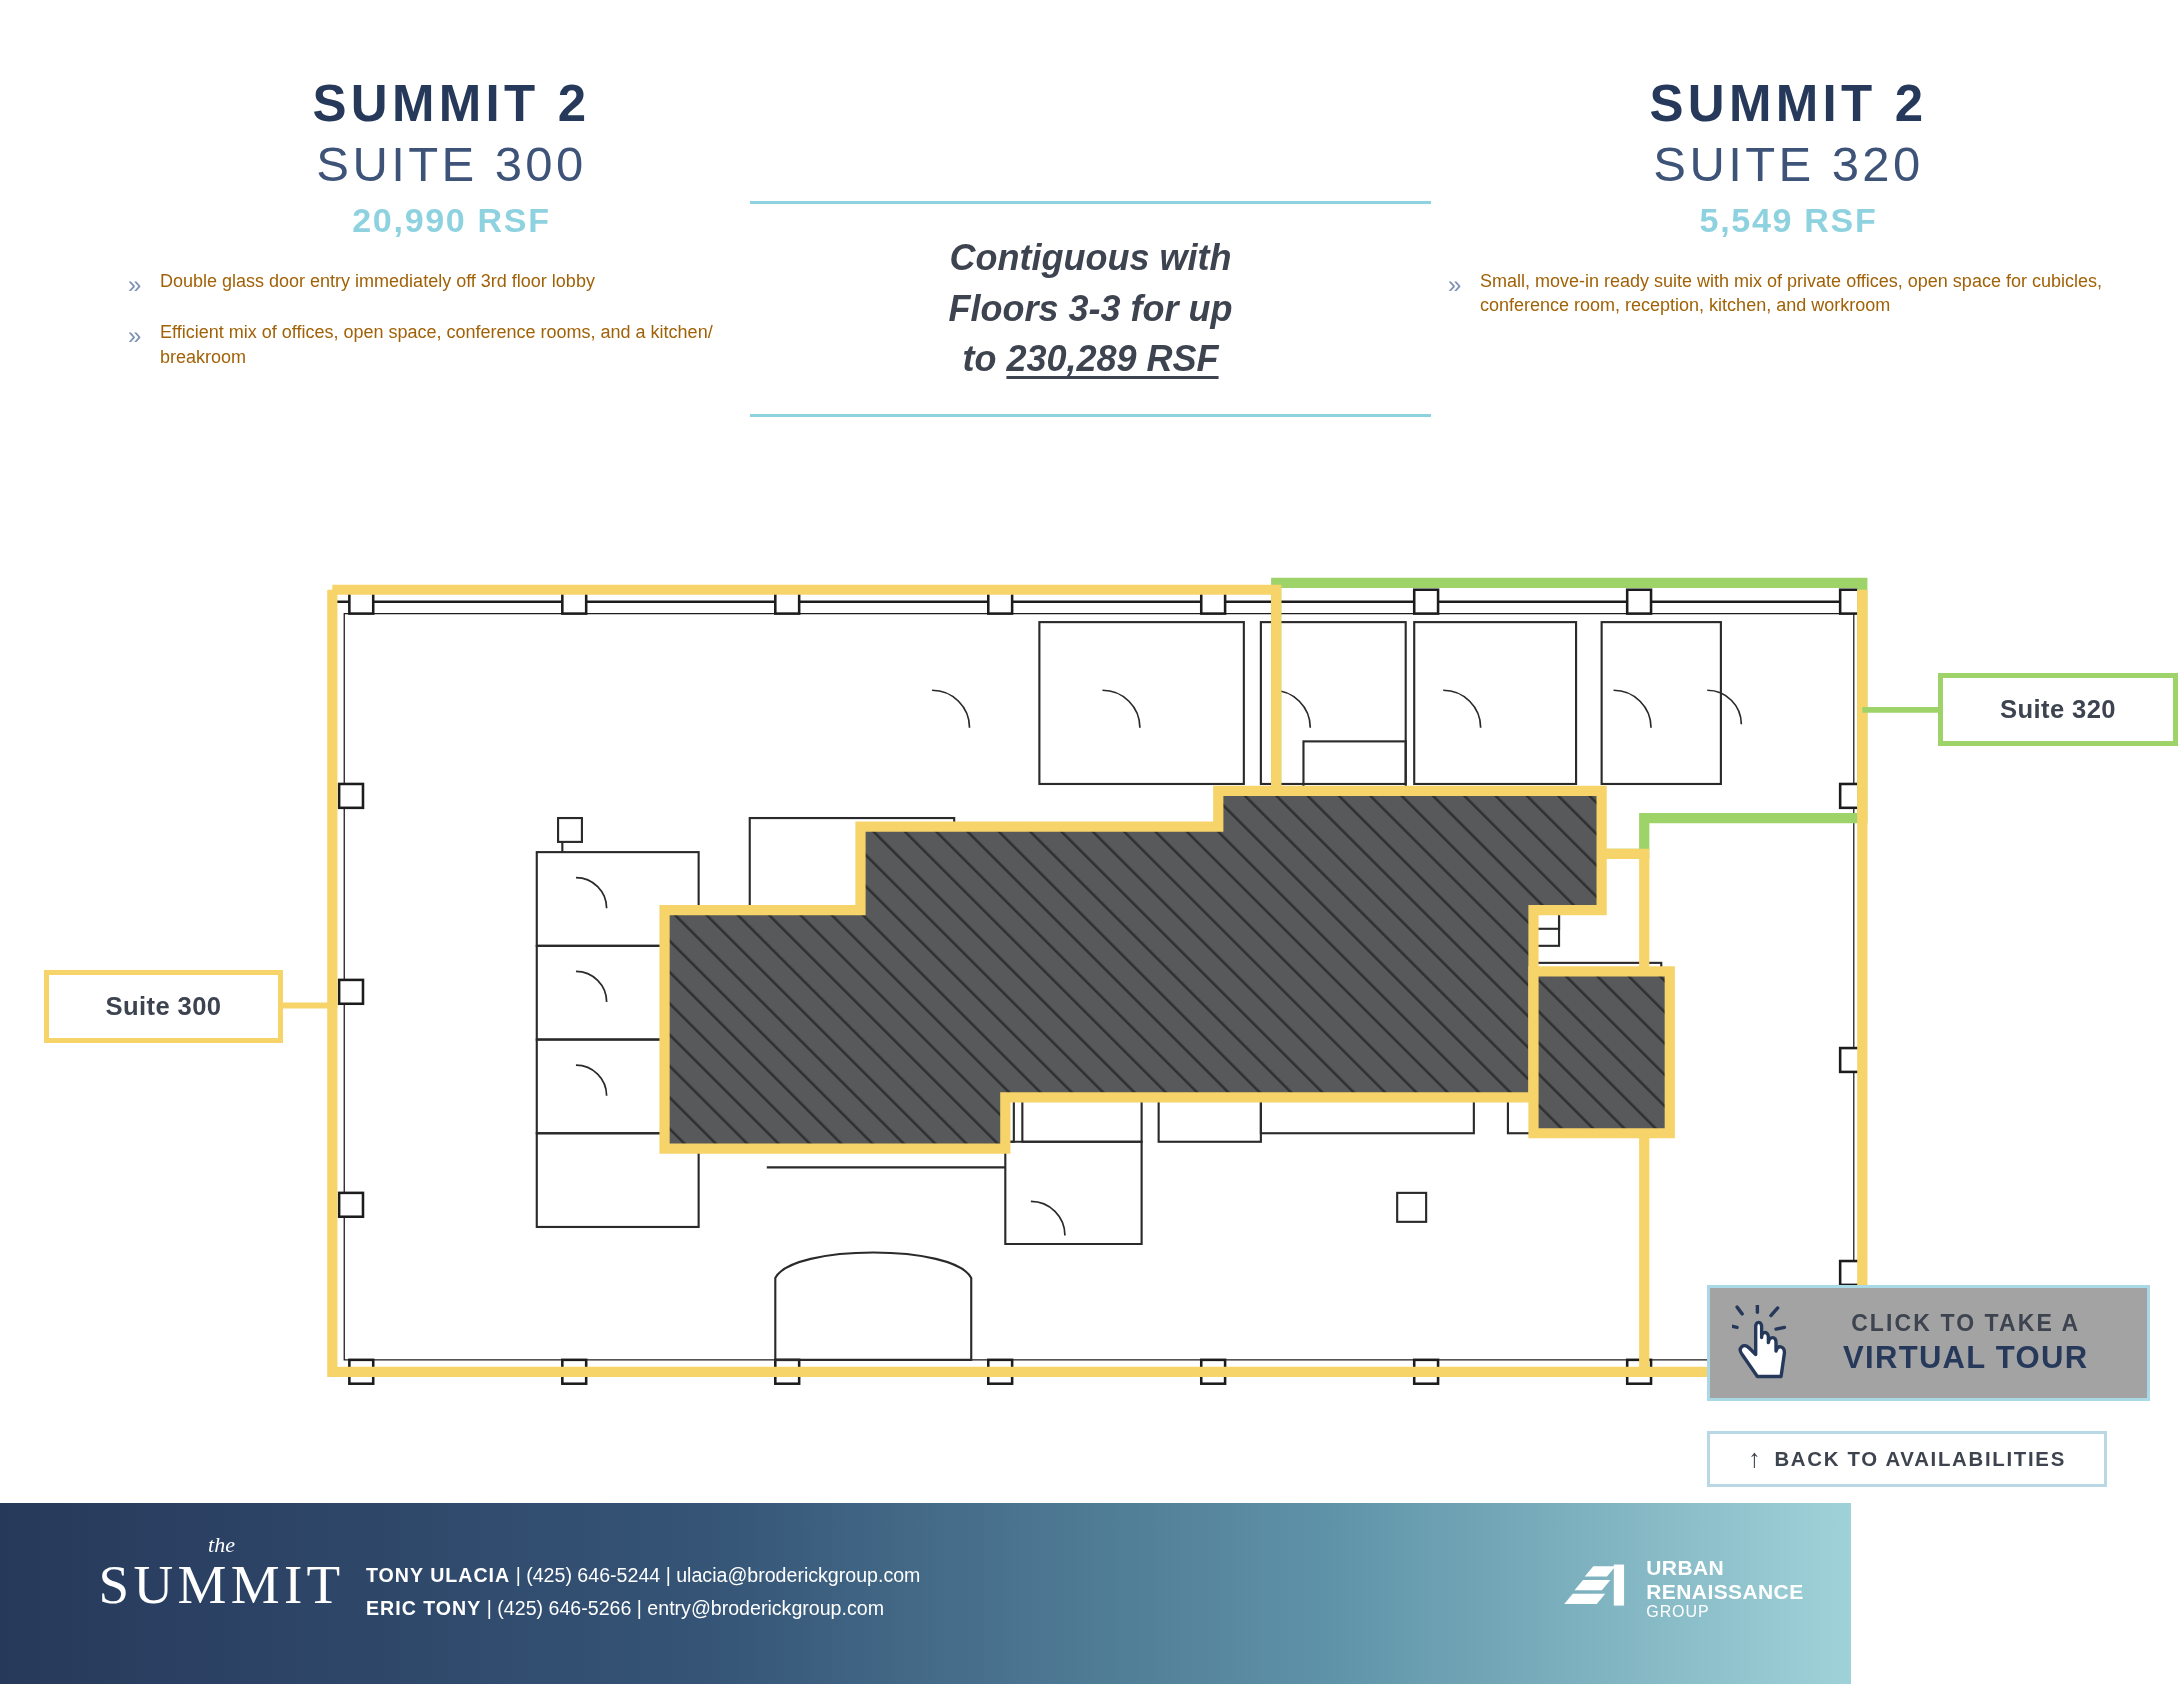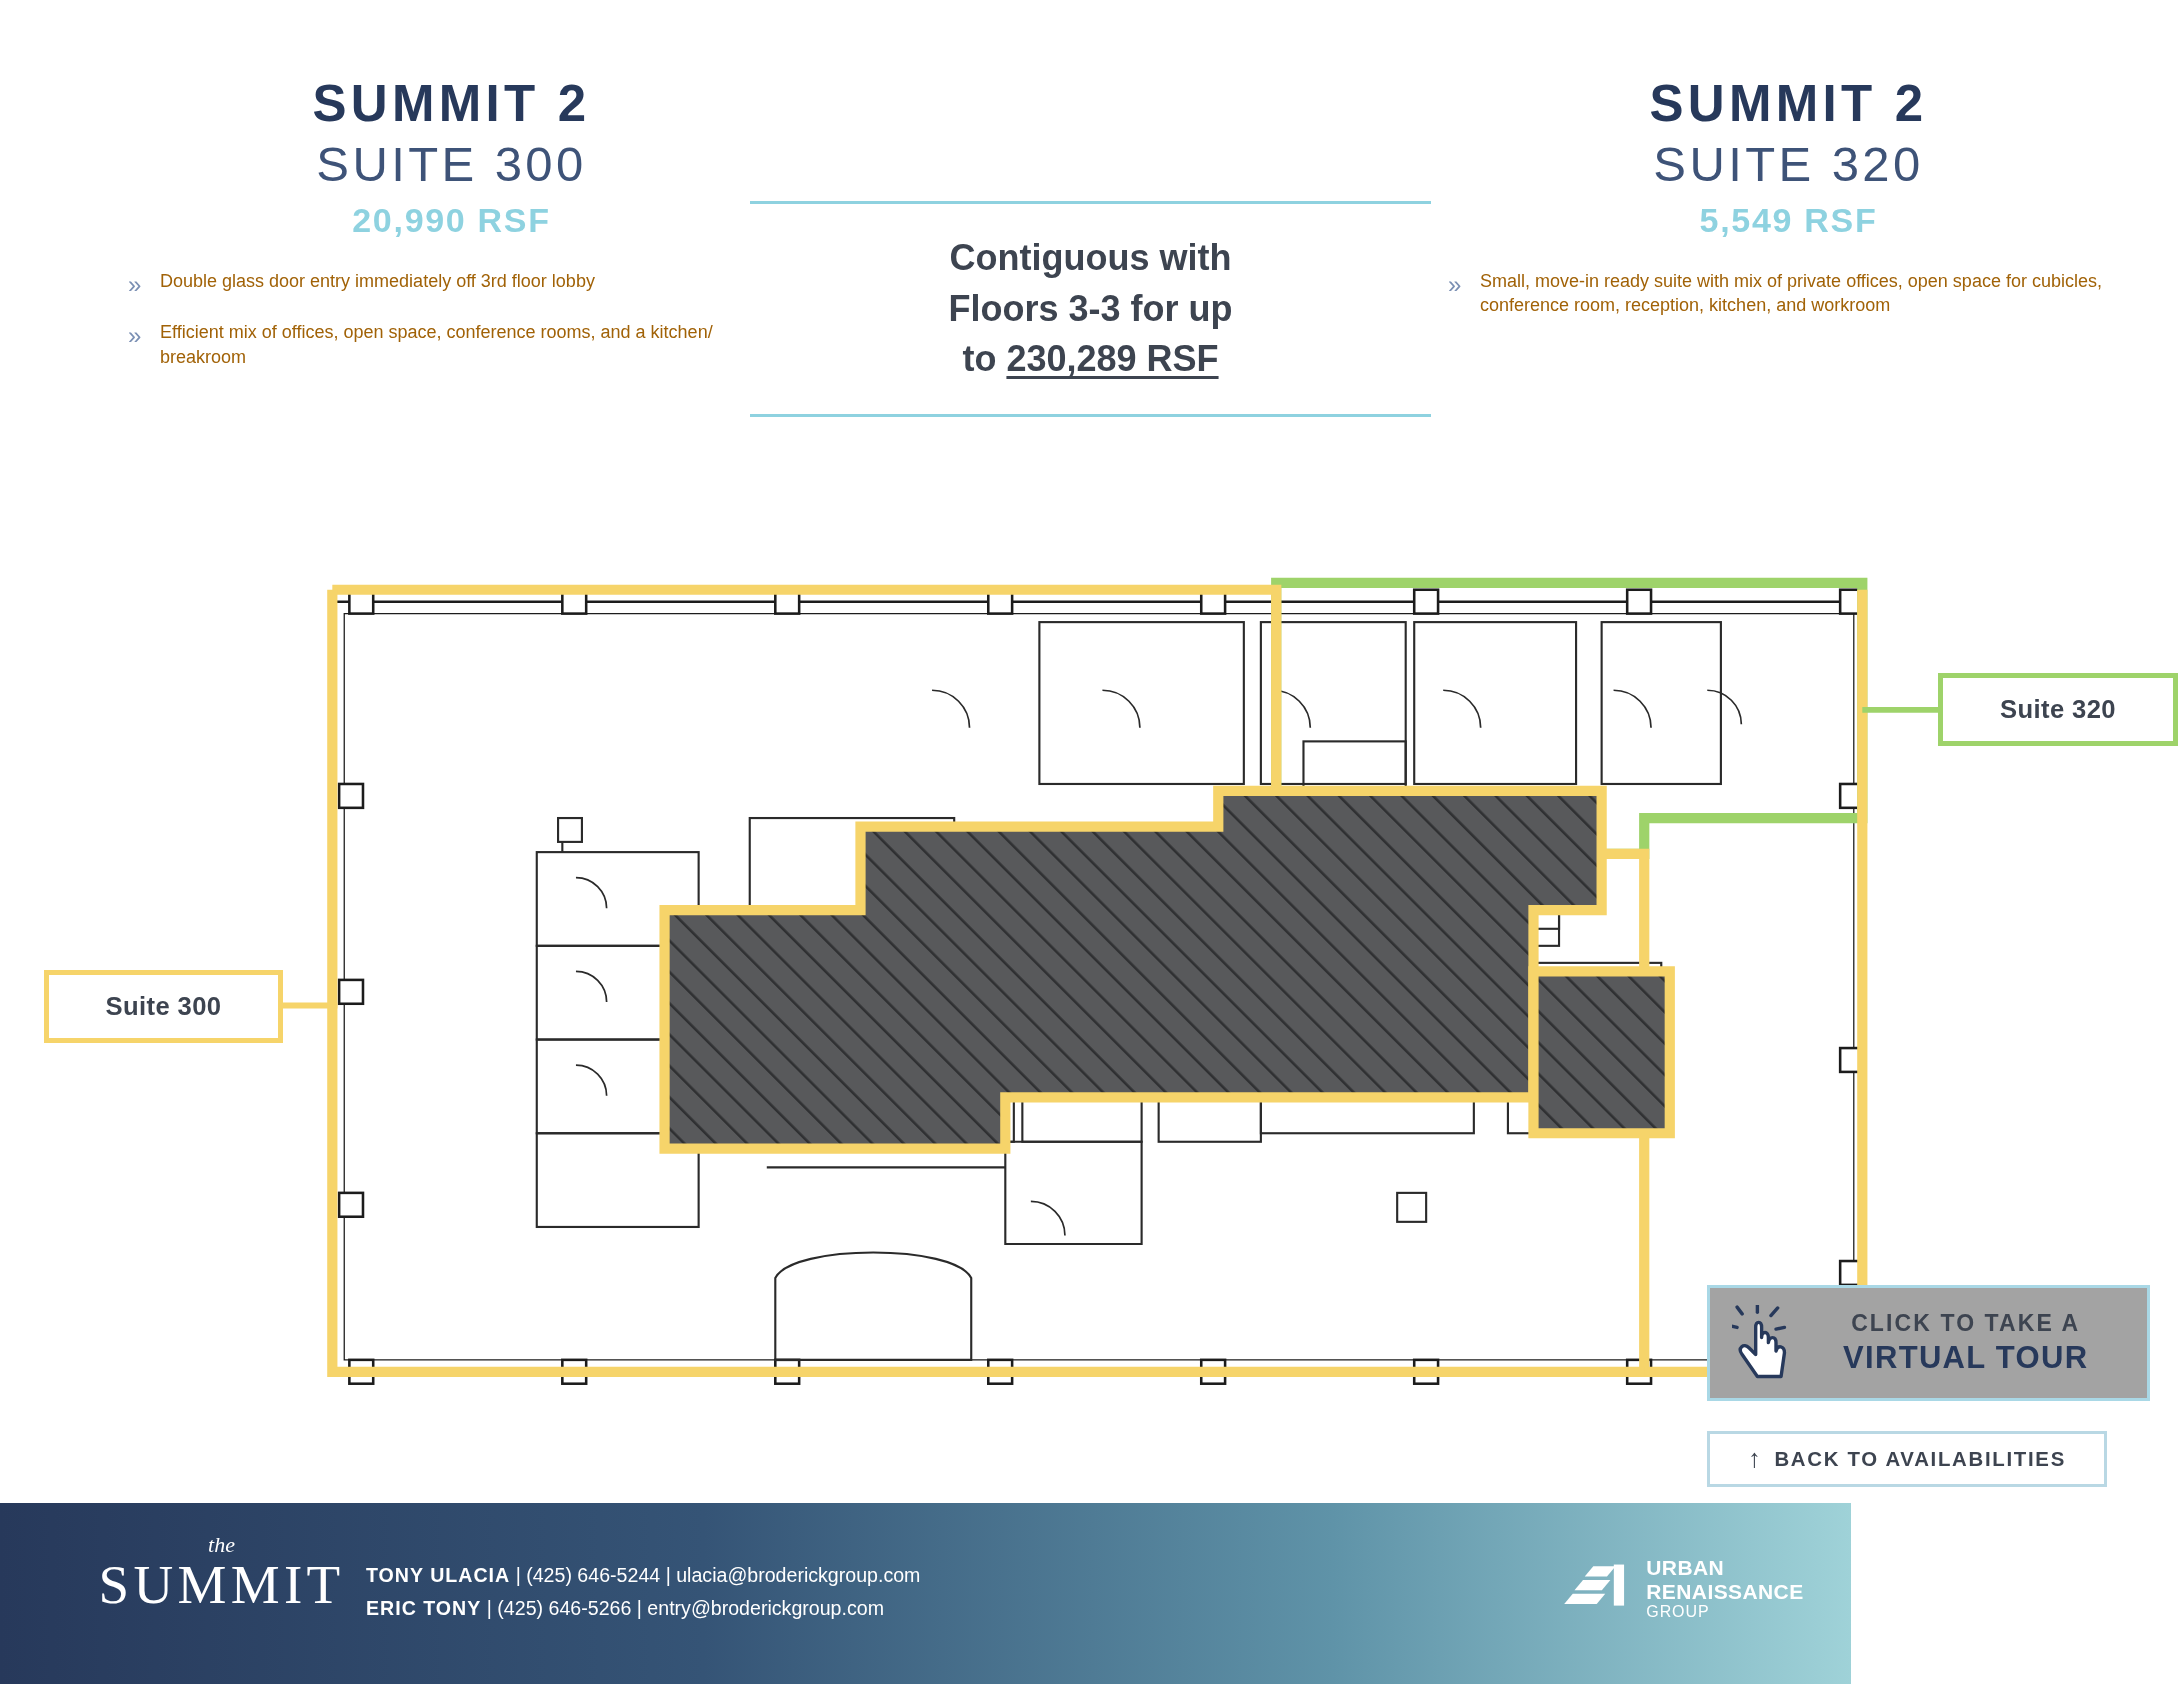--- a/index.html
+++ b/index.html
@@ -81,20 +81,21 @@
     height: 3.4px;
     background: #8ed2e0;
     width: 681px;
   }
   .callout-text {
     font-size: 36px;
     font-weight: bold;
     color: #3d4450;
     line-height: 1.4;
     padding: 29px 34px 29px 34px;
+    font-style: italic;
   }
   .callout-text u { text-decoration: underline; text-underline-offset: 5.1px; }
 
   
   .plan-wrap {
     position: absolute;
     left: 0; top: 571px;
     width: 2181px; height: 903px;
   }
   .plan-svg { display: block; }

